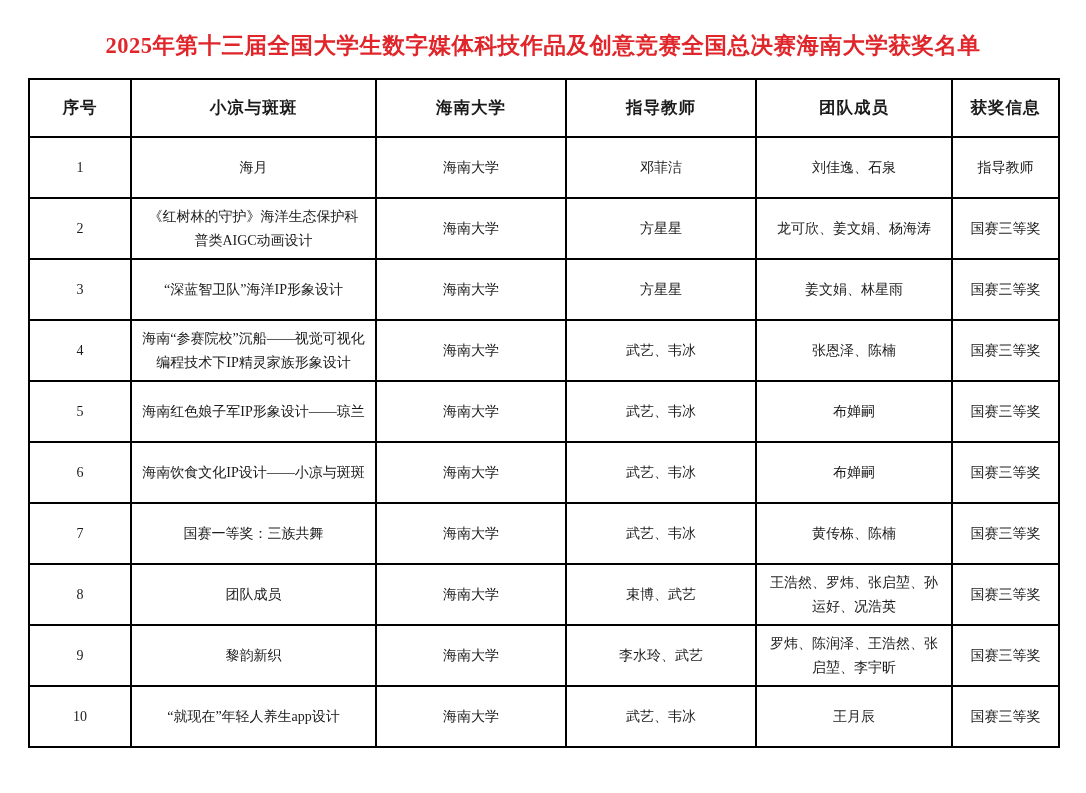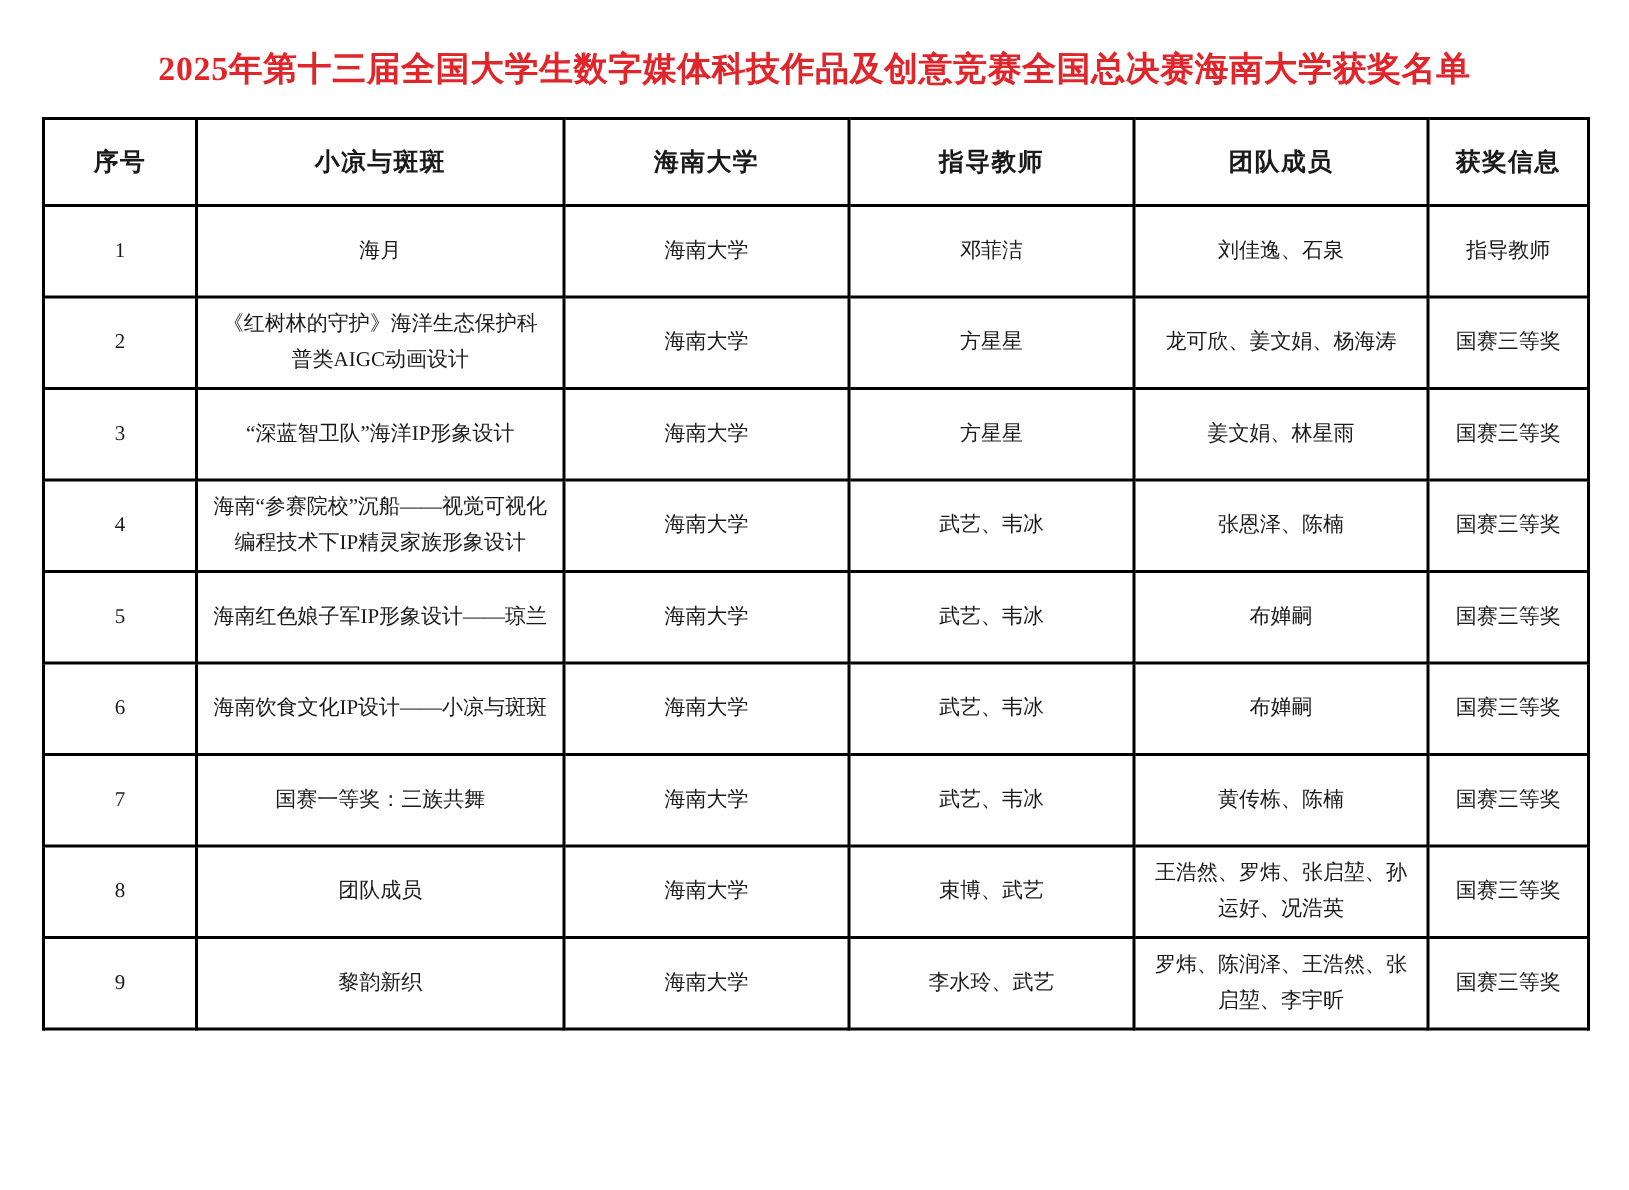--- a/index.html
+++ b/index.html
@@ -151,16 +151,24 @@
           <td>国赛三等奖</td>
         </tr>
         <tr>
           <td>9</td>
           <td>黎韵新织</td>
           <td>海南大学</td>
           <td>李水玲、武艺</td>
           <td>罗炜、陈润泽、王浩然、张启堃、李宇昕</td>
           <td>国赛三等奖</td>
         </tr>
+        <tr>
+          <td>10</td>
+          <td>“就现在”年轻人养生app设计</td>
+          <td>海南大学</td>
+          <td>武艺、韦冰</td>
+          <td>王月辰</td>
+          <td>国赛三等奖</td>
+        </tr>
       </tbody>
   </table>
 
 </div>
 
 </body></html>

